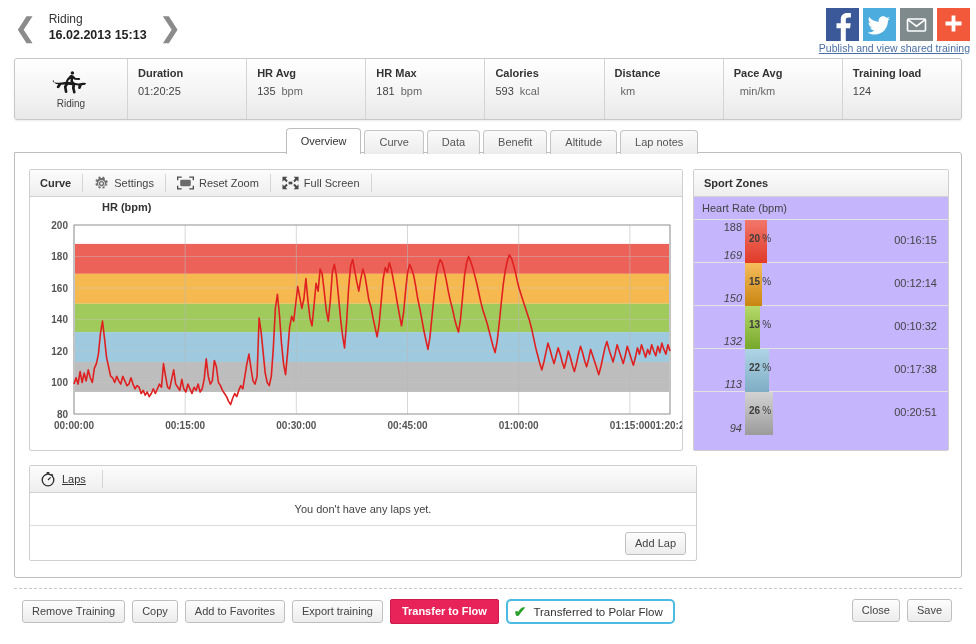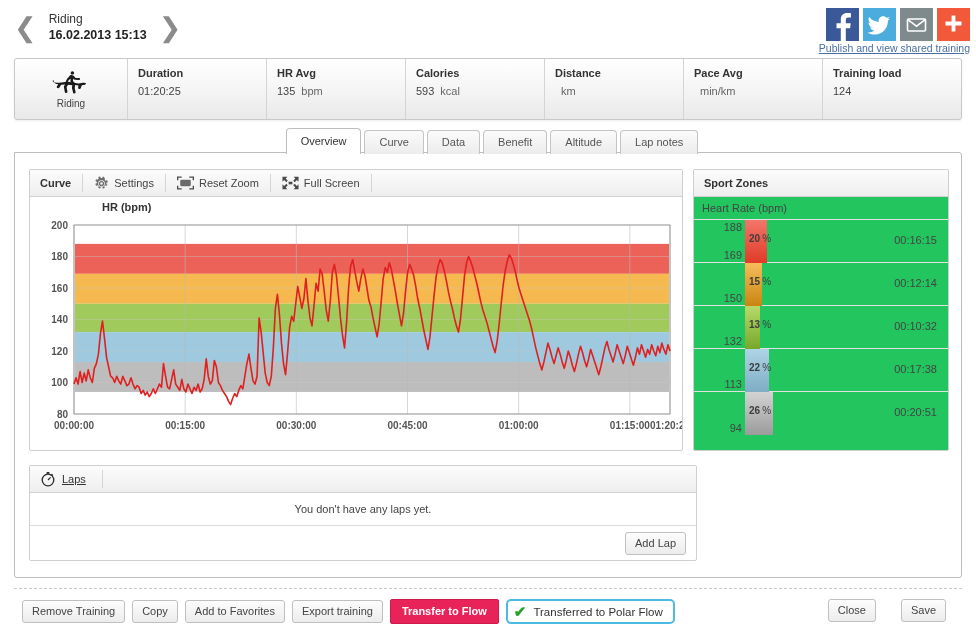--- a/index.html
+++ b/index.html
@@ -100,42 +100,42 @@
   .tb-sep { width: 1px; height: 18px; background: #d5d5d5; }
   .tb-item {
     display: flex; align-items: center; gap: 5px; padding: 0 11px;
     color: #444; cursor: pointer; height: 100%;
   }
   .chart-wrap { position: relative; height: 253px; font-weight: bold; }
 
   
   .zones-card {
     position: absolute; left: 678px; top: 16px; width: 256px; height: 282px;
-    border: 1px solid #cfcfcf; background: #22c55e; border-radius: 2px;
+    border: 1px solid #cfcfcf; background: #c4b5fd; border-radius: 2px;
   }
   .zones-head {
     height: 27px; line-height: 26px; padding-left: 10px;
     font-weight: bold; font-size: 11px; color: #333;
     background: linear-gradient(to bottom,#fcfcfc,#eeeeee);
     border-bottom: 1px solid #d2d2d2;
   }
   .zones-sub {
     height: 23px; line-height: 22px; padding-left: 8px;
     font-size: 11px; color: #444; border-bottom: 1px solid #e2e2e2;
   }
   .zrow {
     height: 43px; border-bottom: 1px solid #e2e2e2; position: relative;
   }
   .zrow:last-child { border-bottom: none; }
   .z-hi, .z-lo {
     position: absolute; left: 0; width: 48px; text-align: right;
     font-size: 11px; color: #444;
   }
   .z-hi { top: 1px; }
-  .z-lo { bottom: 1px; }
+  .z-lo { bottom: 1px; font-style: italic; }
   .z-bar {
     position: absolute; left: 51px; top: 0; height: 43px;
   }
   .z-pct {
     position: absolute; left: 55px; top: 13px; font-size: 10px;
     font-weight: bold; color: #3d3d3d; white-space: nowrap;
   }
   .z-pct .pc { font-weight: normal; margin-left: 2px; }
   .z-time {
     position: absolute; right: 11px; top: 14px; font-size: 11px; color: #444;
@@ -164,21 +164,21 @@
     font-family: "Liberation Sans", sans-serif; font-size: 11px; color: #444;
     background: linear-gradient(to bottom,#fdfdfd,#ececec);
     border: 1px solid #bfbfbf; border-radius: 3px;
     padding: 4px 9px; cursor: pointer; line-height: 13px;
   }
   .footer-bar {
     position: absolute; left: 14px; top: 588px; width: 948px; height: 40px;
     border-top: 1px dashed #c9c9c9; padding-top: 8px;
   }
   .footer-left { position: absolute; left: 8px; top: 10px; display: flex; gap: 7px; align-items: center; }
-  .footer-right { position: absolute; right: 16px; top: 10px; display: flex; gap: 25px; }
+  .footer-right { position: absolute; right: 10px; top: 10px; display: flex; gap: 7px; }
   .btn-flow {
     background: #e8235a; border: 1px solid #cf1a4d; color: #ffffff;
     font-weight: bold; padding: 5px 11px; border-radius: 2px;
   }
   .transferred {
     display: flex; align-items: center; gap: 7px;
     border: 2px solid #4bbbe3; border-radius: 5px;
     background: #ffffff; padding: 3px 10px 3px 6px; height: 25px;
   }
   .transferred .txt { font-size: 11.5px; color: #333; }
@@ -246,20 +246,24 @@
       <div class="sport-name">Riding</div>
     </div>
 
     <div class="sum-cell">
       <div class="sum-label">Duration</div>
       <div class="sum-val"><span>01:20:25</span><span class="unit"></span></div>
     </div>
     <div class="sum-cell">
       <div class="sum-label">HR Avg</div>
       <div class="sum-val"><span>135</span><span class="unit">bpm</span></div>
+    </div>
+    <div class="sum-cell">
+      <div class="sum-label">HR Max</div>
+      <div class="sum-val"><span>181</span><span class="unit">bpm</span></div>
     </div>
     <div class="sum-cell">
       <div class="sum-label">Calories</div>
       <div class="sum-val"><span>593</span><span class="unit">kcal</span></div>
     </div>
     <div class="sum-cell">
       <div class="sum-label">Distance</div>
       <div class="sum-val"><span></span><span class="unit">km</span></div>
     </div>
     <div class="sum-cell">

